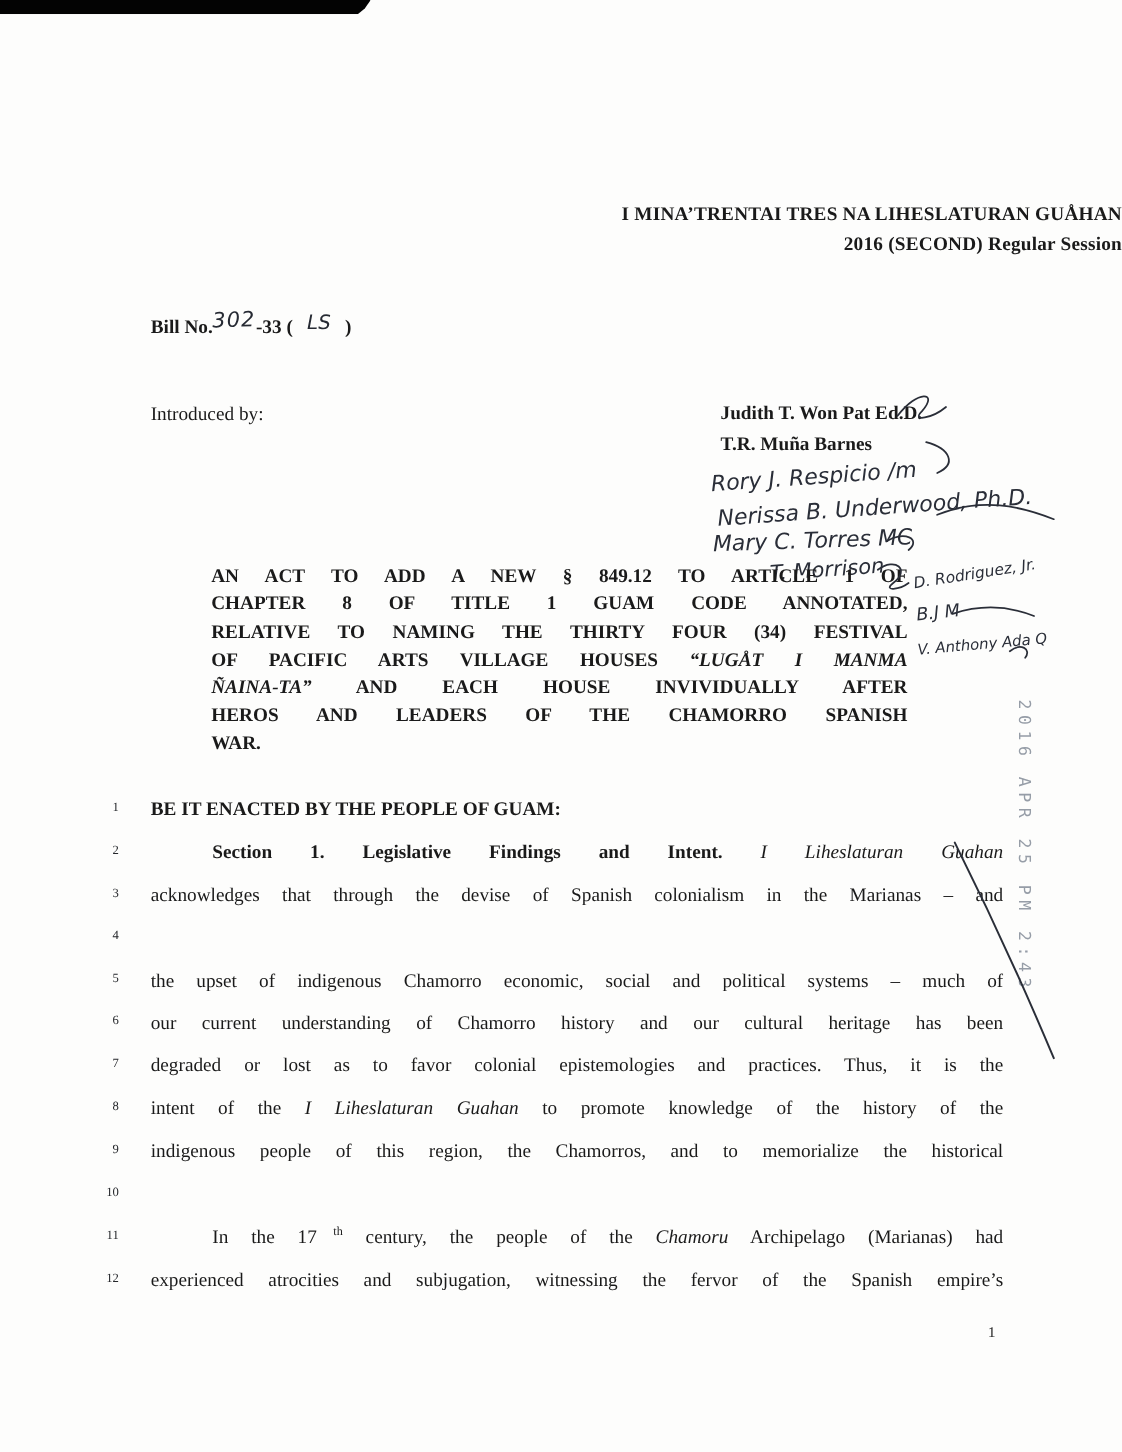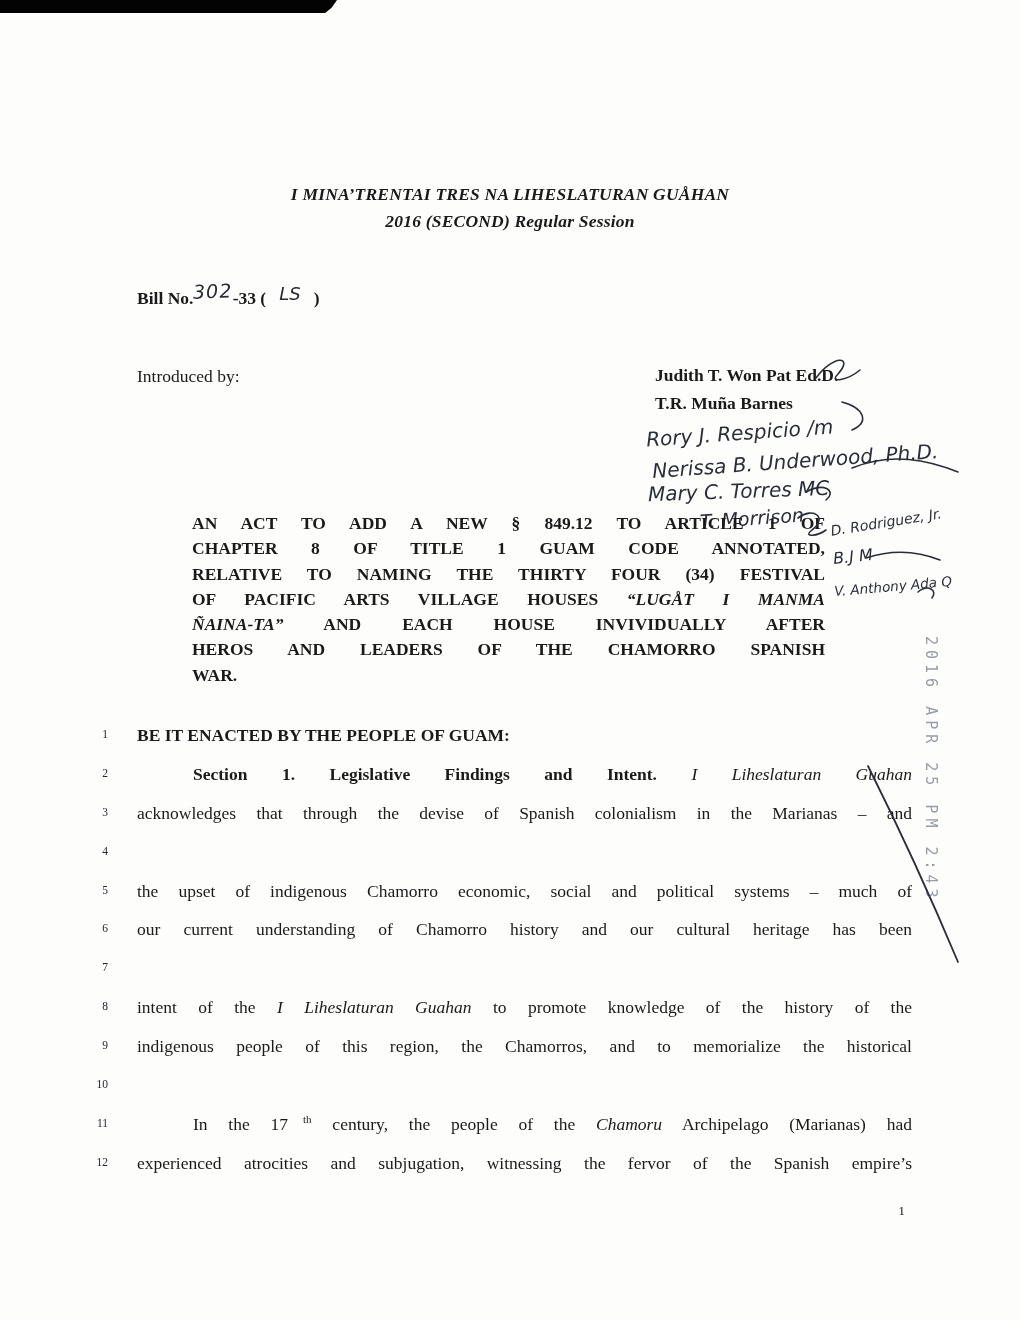--- a/index.html
+++ b/index.html
@@ -4,22 +4,22 @@
 <style>
   * { margin:0; padding:0; box-sizing:border-box; }
   html,body { background:#f5f5f5; }
   .page {
     position:relative; width:1020px; height:1320px; margin:0 auto;
     background:#fdfdfc; color:#1a1a1a; overflow:hidden;
     font-family:"Liberation Serif","DejaVu Serif",serif;
   }
   .scanbar { position:absolute; left:0; top:0; width:337px; height:13px; background:#030303;
     clip-path:polygon(0 0,100% 0,98.4% 60%,96.5% 100%,0 100%); }
-  .hdr { position:absolute; top:181px; left:0; width:100%; text-align:center;
-    font-weight:bold; font-size:17.5px; line-height:26.5px; letter-spacing:.2px;font-style:italic; }
+  .hdr { position:absolute; top:181px; left:0; width:100%; text-align:right;
+    font-weight:bold; font-size:17.5px; line-height:26.5px; letter-spacing:.2px; }
   .billline { position:absolute; left:137px; top:286px; font-size:17.5px; font-weight:bold; white-space:nowrap; }
   .hw { font-family:"DejaVu Sans",sans-serif; font-style:italic; font-weight:400; color:#262a33; }
   .hw302 { display:inline-block; font-size:19px; transform:translateY(-6px) rotate(-2deg); letter-spacing:1px; }
   .hwls  { display:inline-block; font-size:18px; margin:0 13px; transform:translateY(-4px); }
   .introduced { position:absolute; left:137px; top:366px; font-size:17.5px; }
   .sponsors { position:absolute; left:655px; top:362px; font-weight:bold; font-size:17.5px; line-height:27.5px; }
   .sig { position:absolute; font-family:"DejaVu Sans",sans-serif; font-style:italic; color:#2a2e38; white-space:nowrap; }
   .sig1 { left:646px; top:421px; font-size:20px; transform:rotate(-4deg); }
   .sig2 { left:652px; top:449px; font-size:20px; transform:rotate(-4deg); }
   .sig3 { left:648px; top:479px; font-size:20px; transform:rotate(-2deg); }
@@ -118,20 +118,21 @@
       <div class="ltext j"><span>the upset of indigenous Chamorro economic, social and political systems – much of</span></div>
     </div>
 
     <div class="brow">
       <span class="lnum">6</span>
       <div class="ltext j"><span>our current understanding of Chamorro history and our cultural heritage has been</span></div>
     </div>
 
     <div class="brow">
       <span class="lnum">7</span>
+      <div class="ltext j"><span>degraded or lost as to favor colonial epistemologies and practices.  Thus, it is the</span></div>
     </div>
 
     <div class="brow">
       <span class="lnum">8</span>
       <div class="ltext j"><span>intent of the </span><span class="i">I Liheslaturan Guahan</span><span> to promote knowledge of the history of the</span></div>
     </div>
 
     <div class="brow">
       <span class="lnum">9</span>
       <div class="ltext j"><span>indigenous people of this region, the Chamorros, and to memorialize the historical</span></div>

